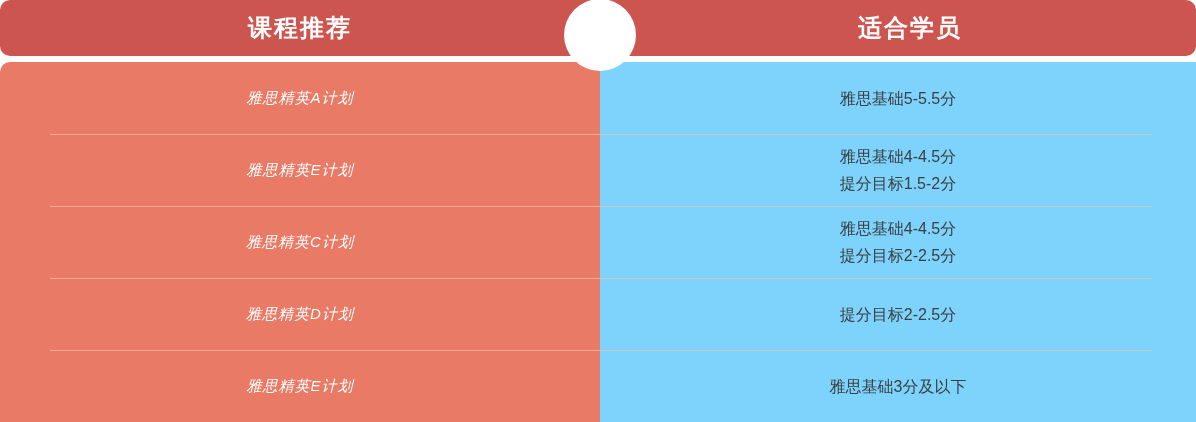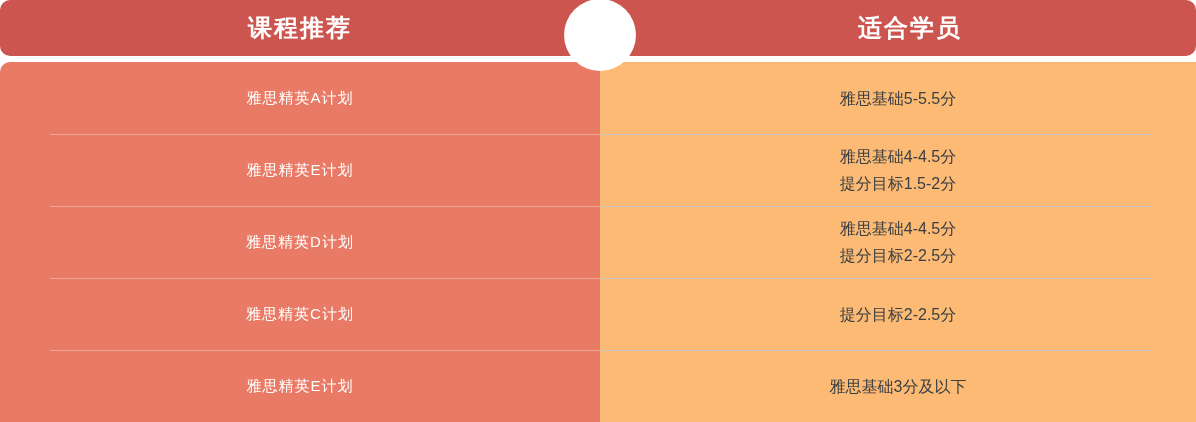--- a/index.html
+++ b/index.html
@@ -65,28 +65,29 @@
     height: 360px;
   }
   .col-left {
     position: absolute;
     left: 0;
     top: 0;
     width: 600px;
     height: 360px;
     background: #e97b66;
     border-top-left-radius: 10px;
+    font-style: italic;
   }
   .col-right {
     position: absolute;
     left: 600px;
     top: 0;
     width: 596px;
     height: 360px;
-    background: #fdba74;
+    background: #7dd3fc;
   }
 
   .row {
     position: relative;
     height: 72px;
     box-sizing: border-box;
   }
   
   .col-left .row {
     display: flex;
@@ -150,24 +151,24 @@
   <div class="body-wrap">
 
     <div class="col-left">
       <div class="row">
         <span class="row-label">雅思精英A计划</span>
       </div>
       <div class="row">
         <span class="row-label">雅思精英E计划</span>
       </div>
       <div class="row">
-        <span class="row-label">雅思精英D计划</span>
+        <span class="row-label">雅思精英C计划</span>
       </div>
       <div class="row">
-        <span class="row-label">雅思精英C计划</span>
+        <span class="row-label">雅思精英D计划</span>
       </div>
       <div class="row">
         <span class="row-label">雅思精英E计划</span>
       </div>
     </div>
 
     <div class="col-right">
       <div class="row">
         <span class="row-line">雅思基础5-5.5分</span>
       </div>

